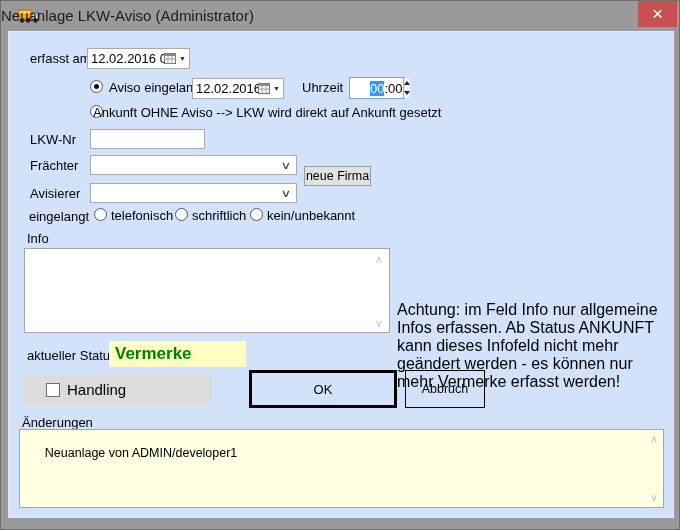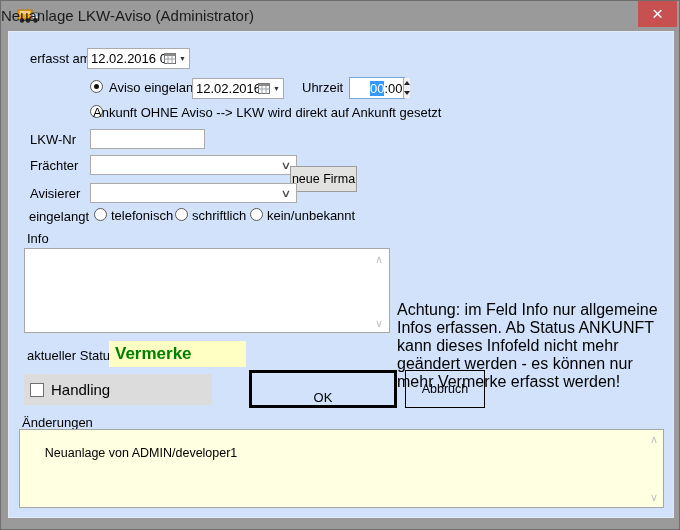--- a/index.html
+++ b/index.html
@@ -49,38 +49,38 @@
   .tri-up { width:0; height:0; border-left:3px solid transparent;
             border-right:3px solid transparent; border-bottom:4px solid #222; }
   .tri-down { width:0; height:0; border-left:3px solid transparent;
             border-right:3px solid transparent; border-top:4px solid #222; }
 
   
   .btn-gray { position:absolute; background:#e2e2e0; border:1px solid #9c9c9c;
               font-size:12.5px; display:flex; align-items:center; justify-content:center;
               cursor:pointer; }
   .btn-ok { position:absolute; background:transparent; border:3px solid #000;
-            font-size:13px; display:flex; align-items:flex-end; justify-content:center;
+            font-size:13px; display:flex; align-items:center; justify-content:center;
             cursor:pointer; }
   .btn-cancel { position:absolute; background:transparent; border:1px solid #000;
             font-size:12.5px; display:flex; align-items:center; justify-content:center;
             cursor:pointer; }
 
   
   .area { position:absolute; background:#fff; border:1px solid #a6a6a6;
           font-size:12.5px; padding:2px 4px; white-space:pre-wrap; }
   .scroll-g { position:absolute; font-size:11px; color:#bfc3c7; line-height:10px; }
 
   .warning { position:absolute; font-size:16px; line-height:18px;margin-top:24px; }
 
   .badge { position:absolute; background:#ffffc4; color:#008000; font-weight:bold;
            font-size:17px; display:flex; align-items:center; padding-left:6px; }
 
   .strip { position:absolute; background:#dcdcdc; display:flex; align-items:center;
-           padding-left:6px; }
+           padding-left:22px; }
   .strip .cap { font-size:15px; margin-left:7px; }
 </style>
 </head>
 <body>
 
 <div class="window">
 
   <div class="titlebar">
     <span class="truck">
       <svg width="26" height="16" viewBox="0 0 26 16">
@@ -148,21 +148,21 @@
     <span class="lbl" style="left:21px; top:100px;">LKW-Nr</span>
     <div class="field" style="left:81px; top:97px; width:115px; height:20px;">
       <span class="txt"></span>
     </div>
 
     <span class="lbl" style="left:21px; top:126px;">Frächter</span>
     <div class="field combo" style="left:81px; top:123px; width:207px; height:20px;">
       <span class="txt"></span>
       <span class="combo-arrow">∨</span>
     </div>
-    <div class="btn-gray" style="left:281px; top:134px; width:67px; height:26px;text-align:right;">
+    <div class="btn-gray" style="left:295px; top:134px; width:67px; height:20px;text-align:right;">
       <span>neue Firma</span>
     </div>
 
     <span class="lbl" style="left:21px; top:154px;">Avisierer</span>
     <div class="field combo" style="left:81px; top:151px; width:207px; height:20px;">
       <span class="txt"></span>
       <span class="combo-arrow">∨</span>
     </div>
 
     <span class="lbl" style="left:20px; top:177px;">eingelangt</span>

